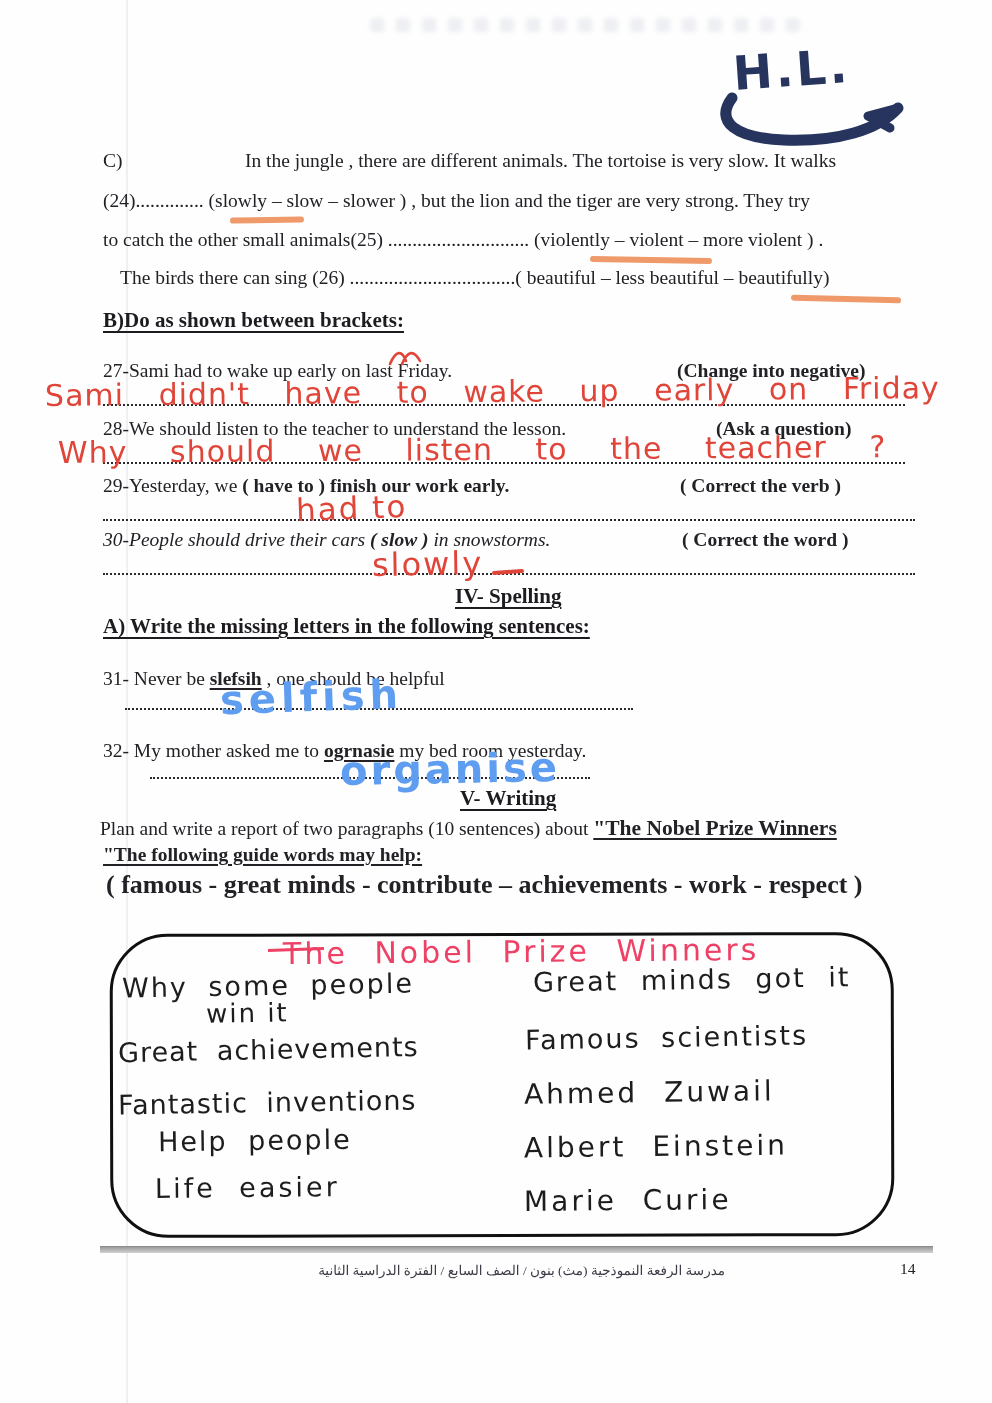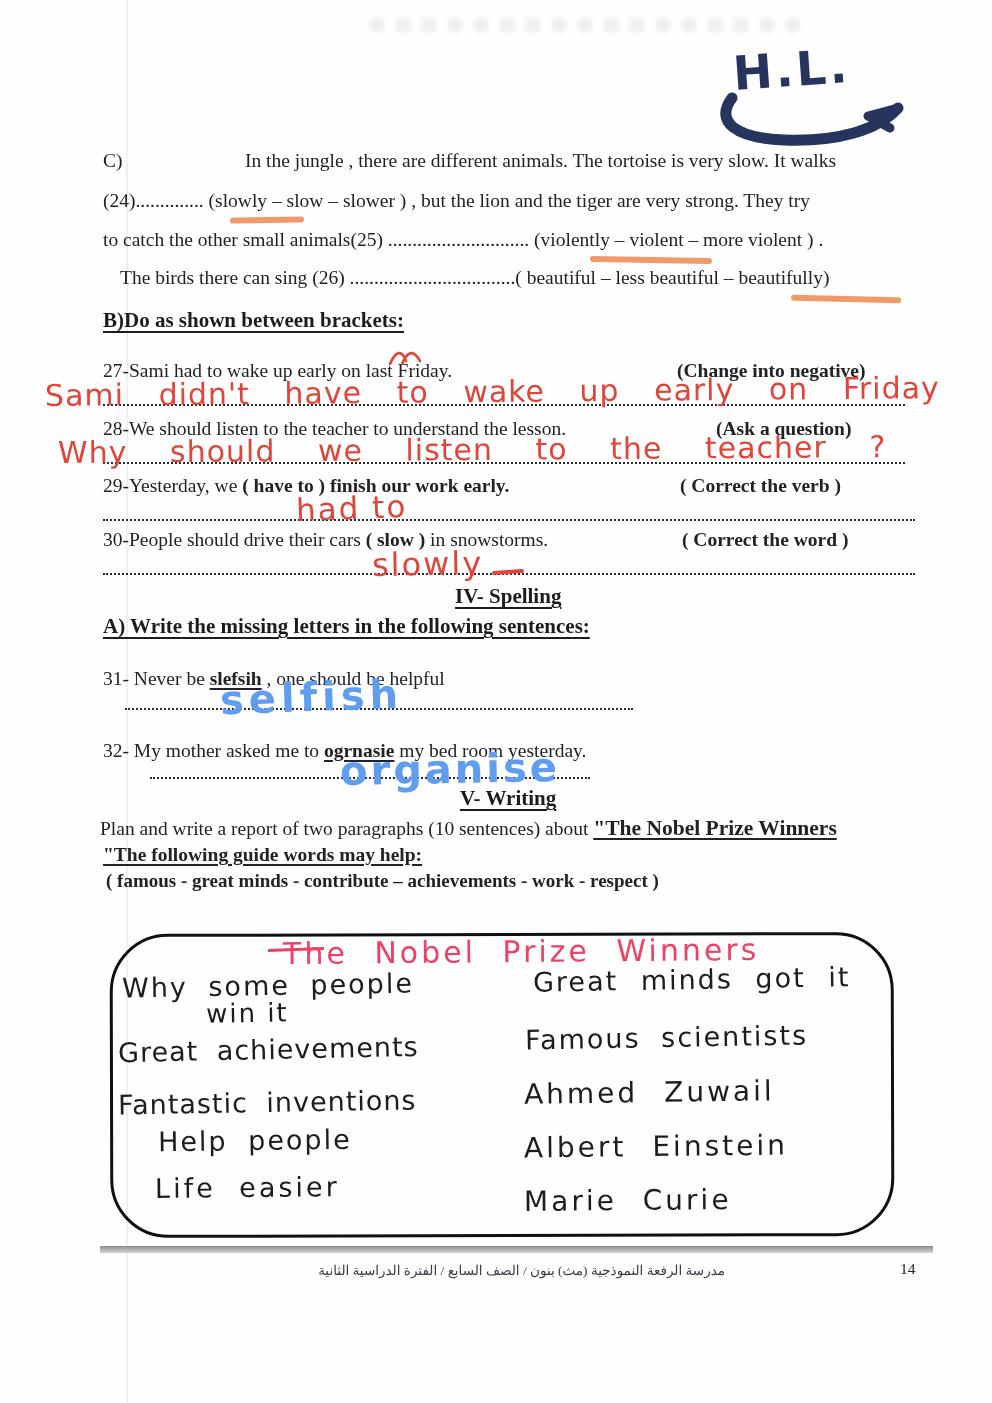--- a/index.html
+++ b/index.html
@@ -59,41 +59,41 @@
   <div class="abs serif" style="left:103px;top:418px;">28-We should listen to the teacher to understand the lesson.</div>
   <div class="abs serif b" style="left:716px;top:418px;">(Ask a question)</div>
   <div class="abs dotline" style="left:103px;top:462px;width:802px;"></div>
   <div class="abs hw red" style="left:58px;top:432px;font-size:30px;word-spacing:32px;letter-spacing:1px;transform:rotate(-.4deg);">Why should we listen to the teacher ?</div>
 
   <div class="abs serif" style="left:103px;top:475px;"><span>29-Yesterday, we </span><span class="b">( have to )</span><span class="b"> finish our work early.</span></div>
   <div class="abs serif b" style="left:680px;top:475px;">( Correct the verb )</div>
   <div class="abs dotline" style="left:103px;top:519px;width:812px;"></div>
   <div class="abs hw red" style="left:296px;top:490px;font-size:31px;letter-spacing:2px;transform:rotate(-2deg);">had to</div>
 
-  <div class="abs serif" style="left:103px;top:529px;"><span>30-People should drive their cars </span><span class="b">( slow )</span><span> in snowstorms.</span></div>
+  <div class="abs serif" style="left:103px;top:529px;font-style:italic;"><span>30-People should drive their cars </span><span class="b">( slow )</span><span> in snowstorms.</span></div>
   <div class="abs serif b" style="left:682px;top:529px;">( Correct the word )</div>
   <div class="abs dotline" style="left:103px;top:573px;width:812px;"></div>
   <div class="abs hw red" style="left:372px;top:545px;font-size:32px;letter-spacing:2px;transform:rotate(-1deg);">slowly</div>
   <div class="abs" style="left:492px;top:570px;width:32px;height:4px;background:#e0453a;border-radius:3px;transform:rotate(-4deg);"></div>
 
   <div class="abs head" style="left:455px;top:584px;">IV- Spelling</div>
   <div class="abs head" style="left:103px;top:614px;">A) Write the missing letters in the following sentences:</div>
 
   <div class="abs serif" style="left:103px;top:668px;"><span>31- Never be </span><span class="b u">slefsih</span><span> , one should be helpful</span></div>
   <div class="abs dotline" style="left:125px;top:708px;width:508px;border-bottom-width:2px;"></div>
   <div class="abs hw blue" style="left:220px;top:674px;font-size:40px;letter-spacing:5px;transform:rotate(-2deg);">selfish</div>
 
   <div class="abs serif" style="left:103px;top:740px;"><span>32- My mother asked me to </span><span class="b u">ogrnasie</span><span> my bed room yesterday.</span></div>
   <div class="abs dotline" style="left:150px;top:777px;width:440px;border-bottom-width:2px;"></div>
   <div class="abs hw blue" style="left:340px;top:746px;font-size:40px;letter-spacing:3px;transform:rotate(-1deg);">organise</div>
 
   <div class="abs head" style="left:460px;top:786px;">V- Writing</div>
   <div class="abs serif" style="left:100px;top:816px;"><span>Plan and write a report of two paragraphs (10 sentences) about </span><span class="b u" style="font-size:21.5px;">"The Nobel Prize Winners</span></div>
   <div class="abs serif b u" style="left:103px;top:844px;">"The following guide words may help:</div>
-  <div class="abs serif b" style="left:106px;top:870px;font-size:19px;">( famous -  great minds -  contribute – achievements -  work -  respect )</div>
+  <div class="abs serif b" style="left:106px;top:870px;font-size:26px;">( famous -  great minds -  contribute – achievements -  work -  respect )</div>
 
   <div class="abs" style="left:110px;top:933px;width:778px;height:298px;border:3.5px solid #101013;border-radius:58px;transform:rotate(-.15deg);"></div>
   <div class="abs" style="left:268px;top:948px;width:56px;height:3px;background:#ee4166;transform:rotate(-2deg);"></div>
   <div class="abs hw pink" style="left:283px;top:934px;font-size:30px;letter-spacing:3px;word-spacing:14px;transform:rotate(-.5deg);">The Nobel Prize Winners</div>
 
   <div class="abs hw" style="left:122px;top:970px;font-size:27px;letter-spacing:2px;word-spacing:10px;transform:rotate(-1deg);color:#1d1d1f;">Why some people</div>
   <div class="abs hw" style="left:206px;top:998px;font-size:26px;letter-spacing:2px;transform:rotate(-1deg);color:#1d1d1f;">win it</div>
   <div class="abs hw" style="left:118px;top:1034px;font-size:27px;letter-spacing:1px;word-spacing:9px;transform:rotate(-1.2deg);color:#1d1d1f;">Great achievements</div>
   <div class="abs hw" style="left:118px;top:1087px;font-size:27px;letter-spacing:1px;word-spacing:9px;transform:rotate(-1deg);color:#1d1d1f;">Fantastic inventions</div>
   <div class="abs hw" style="left:158px;top:1125px;font-size:27px;letter-spacing:2px;word-spacing:10px;transform:rotate(-.8deg);color:#1d1d1f;">Help people</div>

